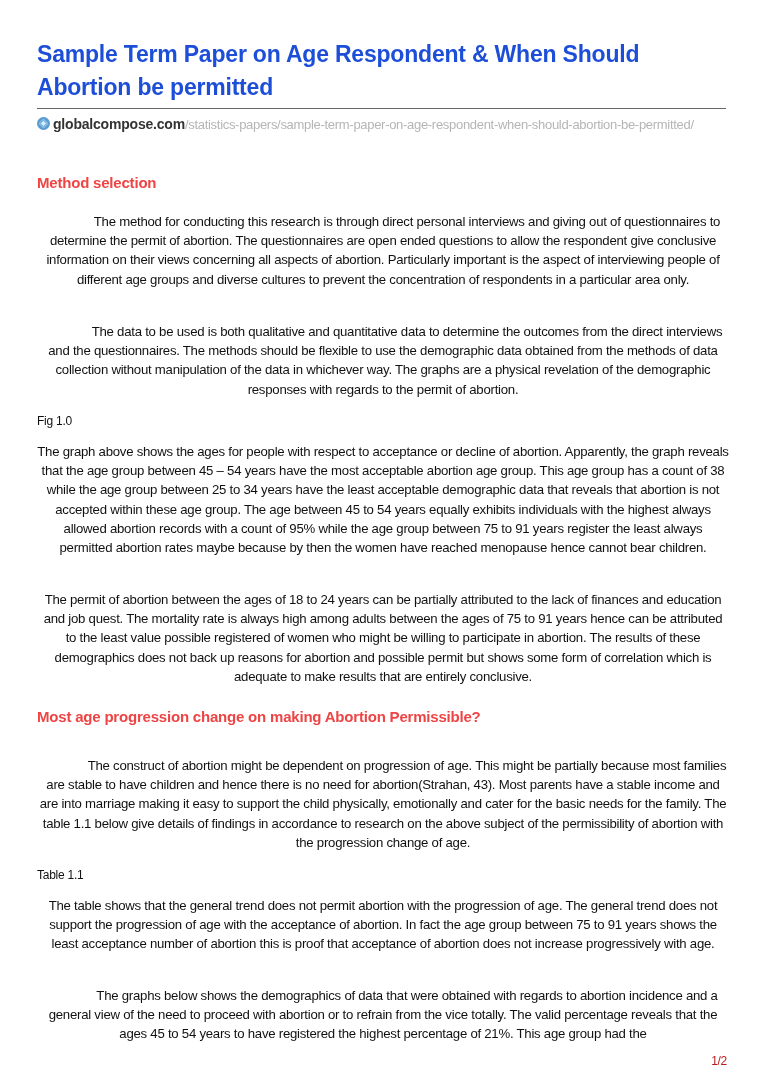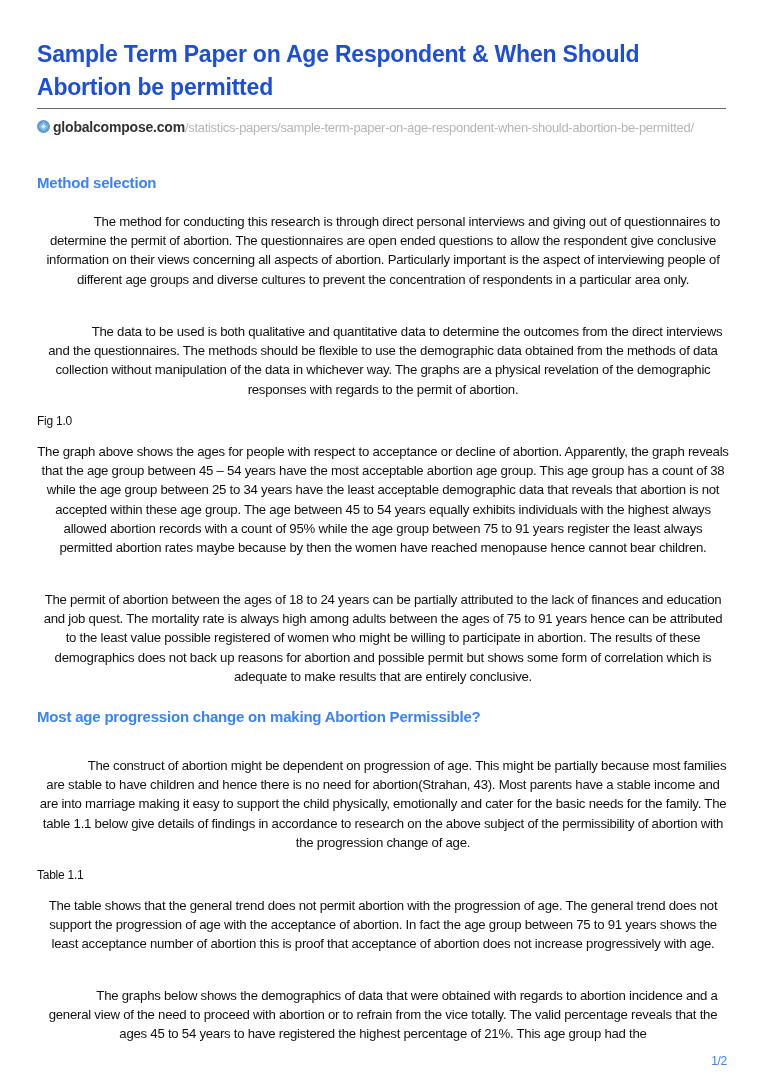--- a/index.html
+++ b/index.html
@@ -40,21 +40,21 @@
       width: 689px;
       height: 0;
       border-top: 1px solid #666666;
     }
     .source-line {
       position: absolute;
       left: 0;
       top: 115px;
       width: 690px;
       font-size: 13px;
-      line-height: 25px;
+      line-height: 19px;
       color: #b0b0b0;
       letter-spacing: -0.3px;
     }
     .favicon {
       display: inline-block;
       width: 13px;
       height: 13px;
       border-radius: 50%;
       background: radial-gradient(circle at 50% 50%, #d7ecf9 0 22%, #7fb7e0 23% 45%, #5b9bd1 46% 100%);
       vertical-align: -1px;
@@ -68,21 +68,21 @@
     }
     .source-path {
       color: #b5b5b5;
     }
     .section-heading {
       position: absolute;
       left: 0;
       margin: 0;
       font-size: 15px;
       font-weight: bold;
-      color: #3b82f6;
+      color: #ef4444;
       letter-spacing: -0.2px;
       white-space: nowrap;
     }
     .para {
       position: absolute;
       left: 0;
       width: 692px;
       margin: 0;
       font-size: 13.2px;
       line-height: 19.2px;
@@ -100,21 +100,21 @@
       font-size: 12px;
       line-height: 19px;
       color: #111111;
       letter-spacing: -0.25px;
     }
     .page-number {
       position: absolute;
       right: 41px;
       top: 1054px;
       font-size: 12px;
-      color: #3b82f6;
+      color: #b91c1c;
       letter-spacing: -0.3px;
     }
   </style>
 </head>
 <body>
 
 <div class="page">
 
   <h1 class="doc-title">Sample Term Paper on Age Respondent &amp; When Should Abortion be permitted</h1>
 

